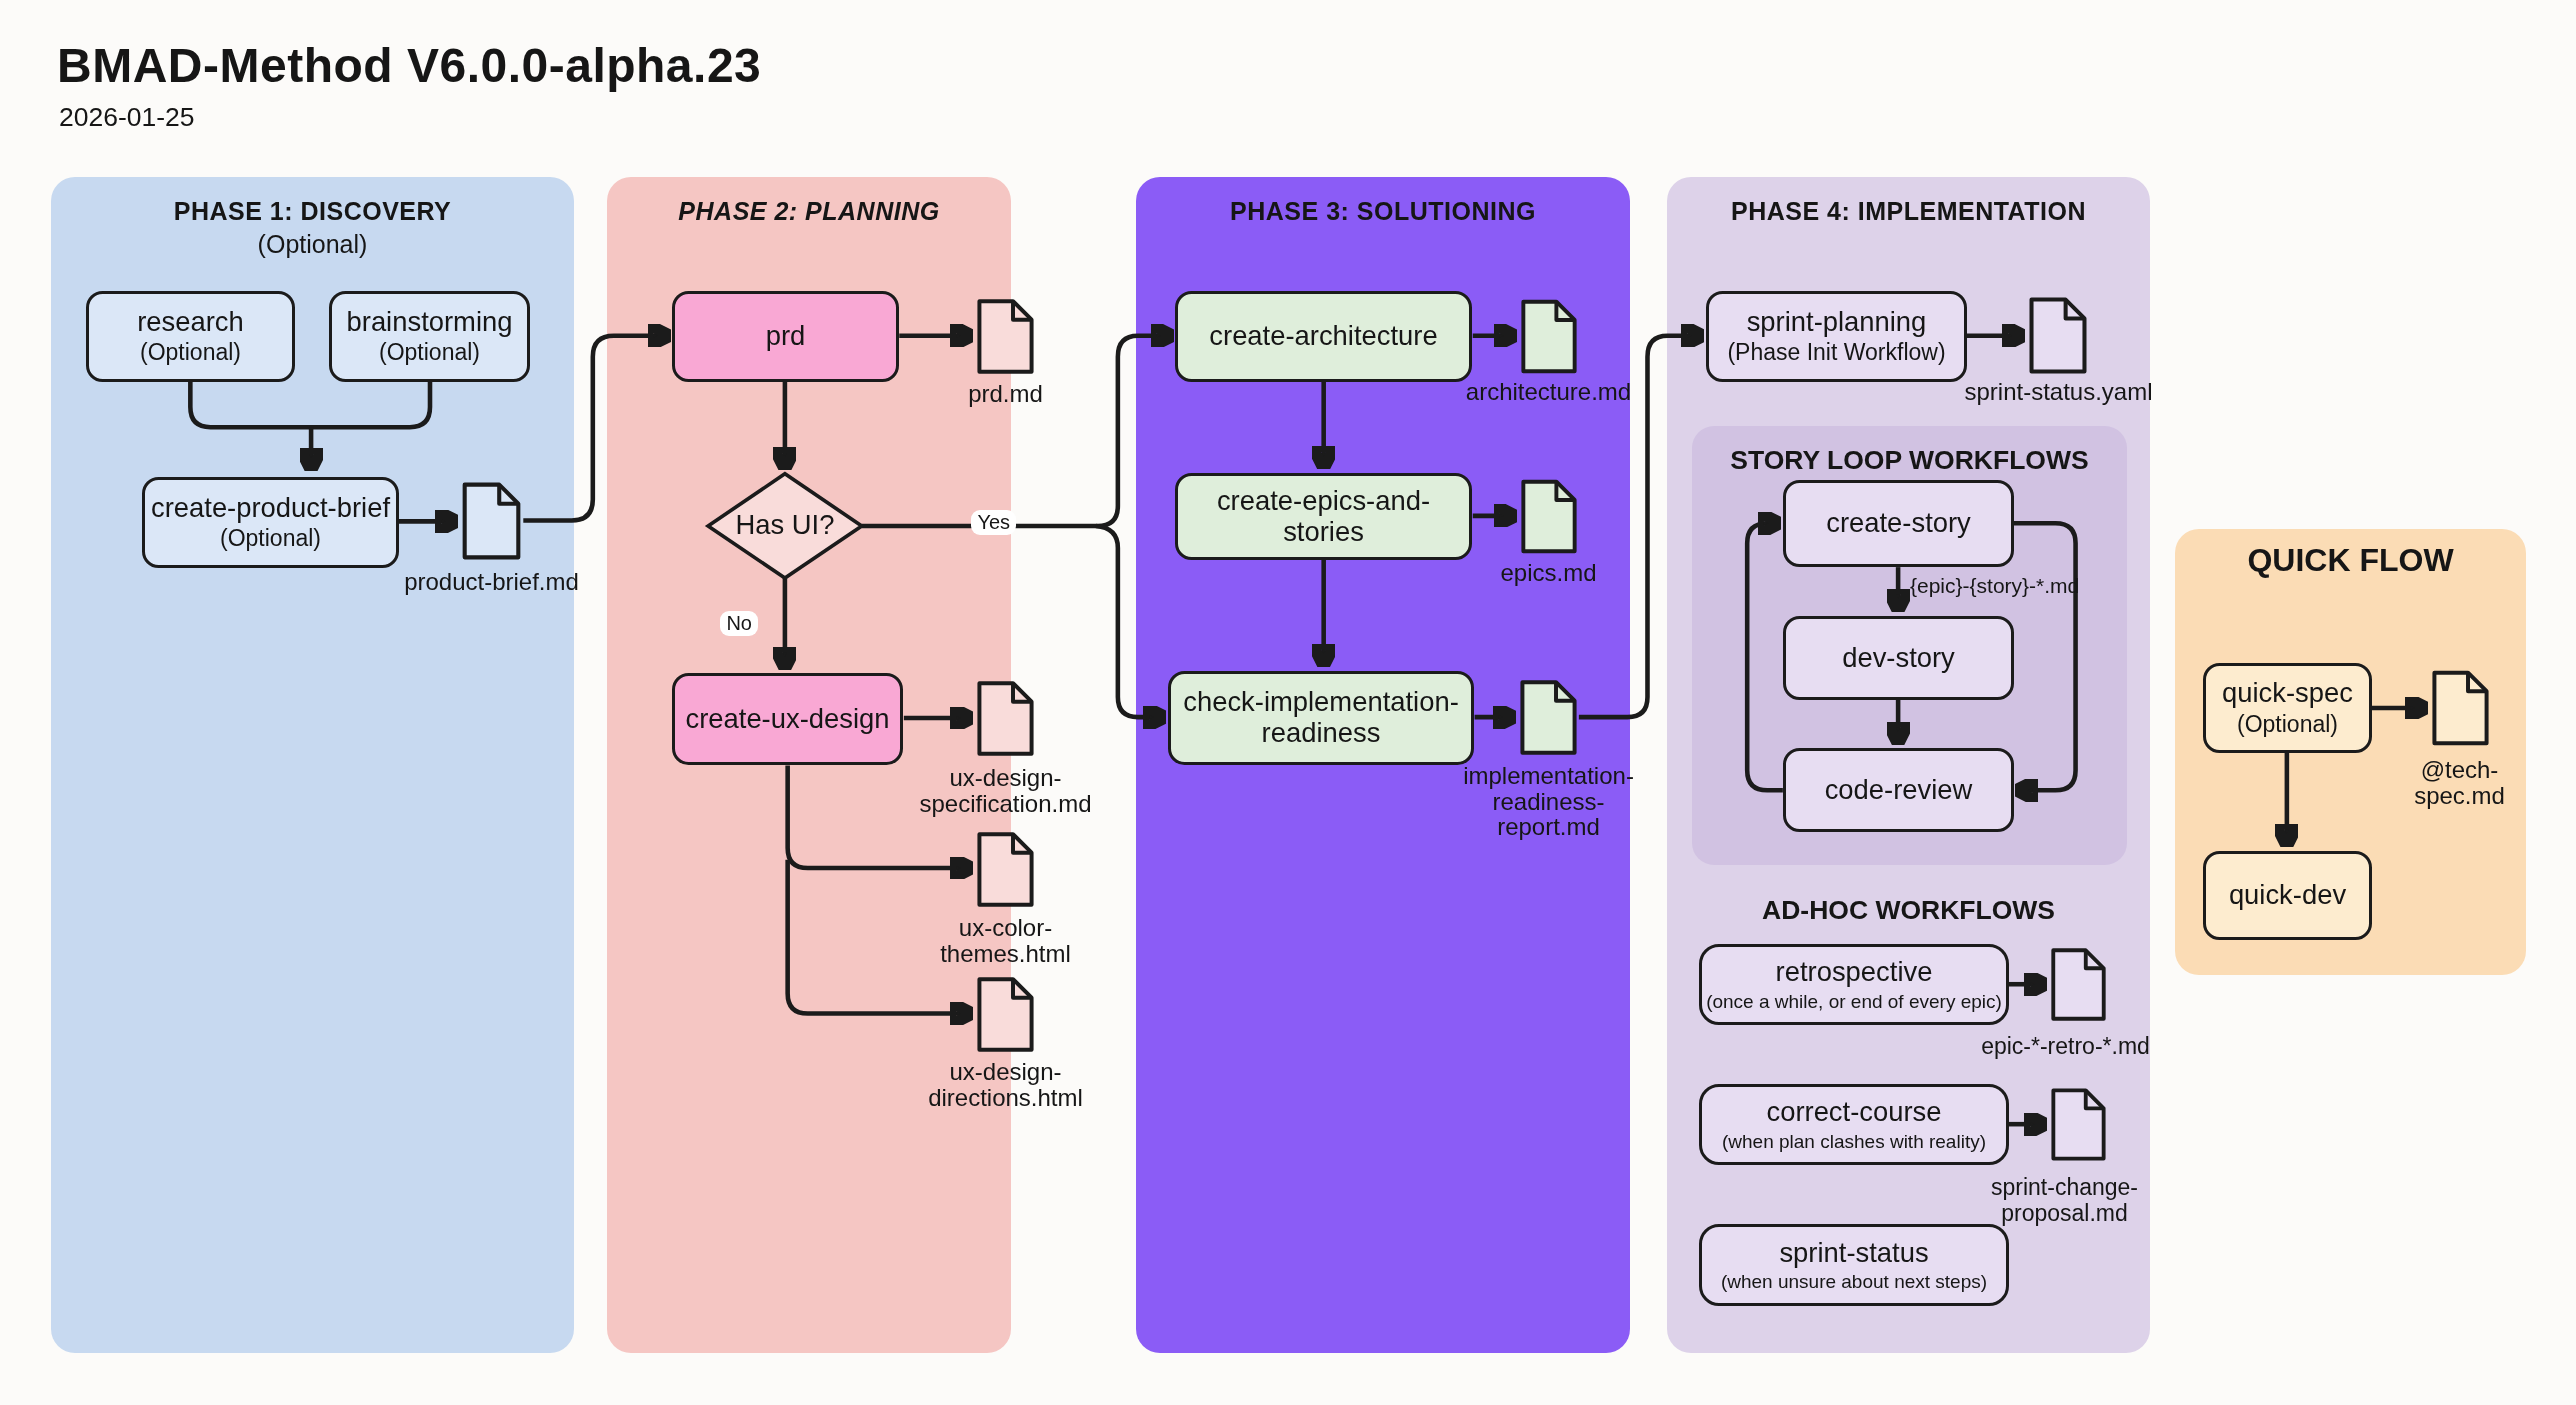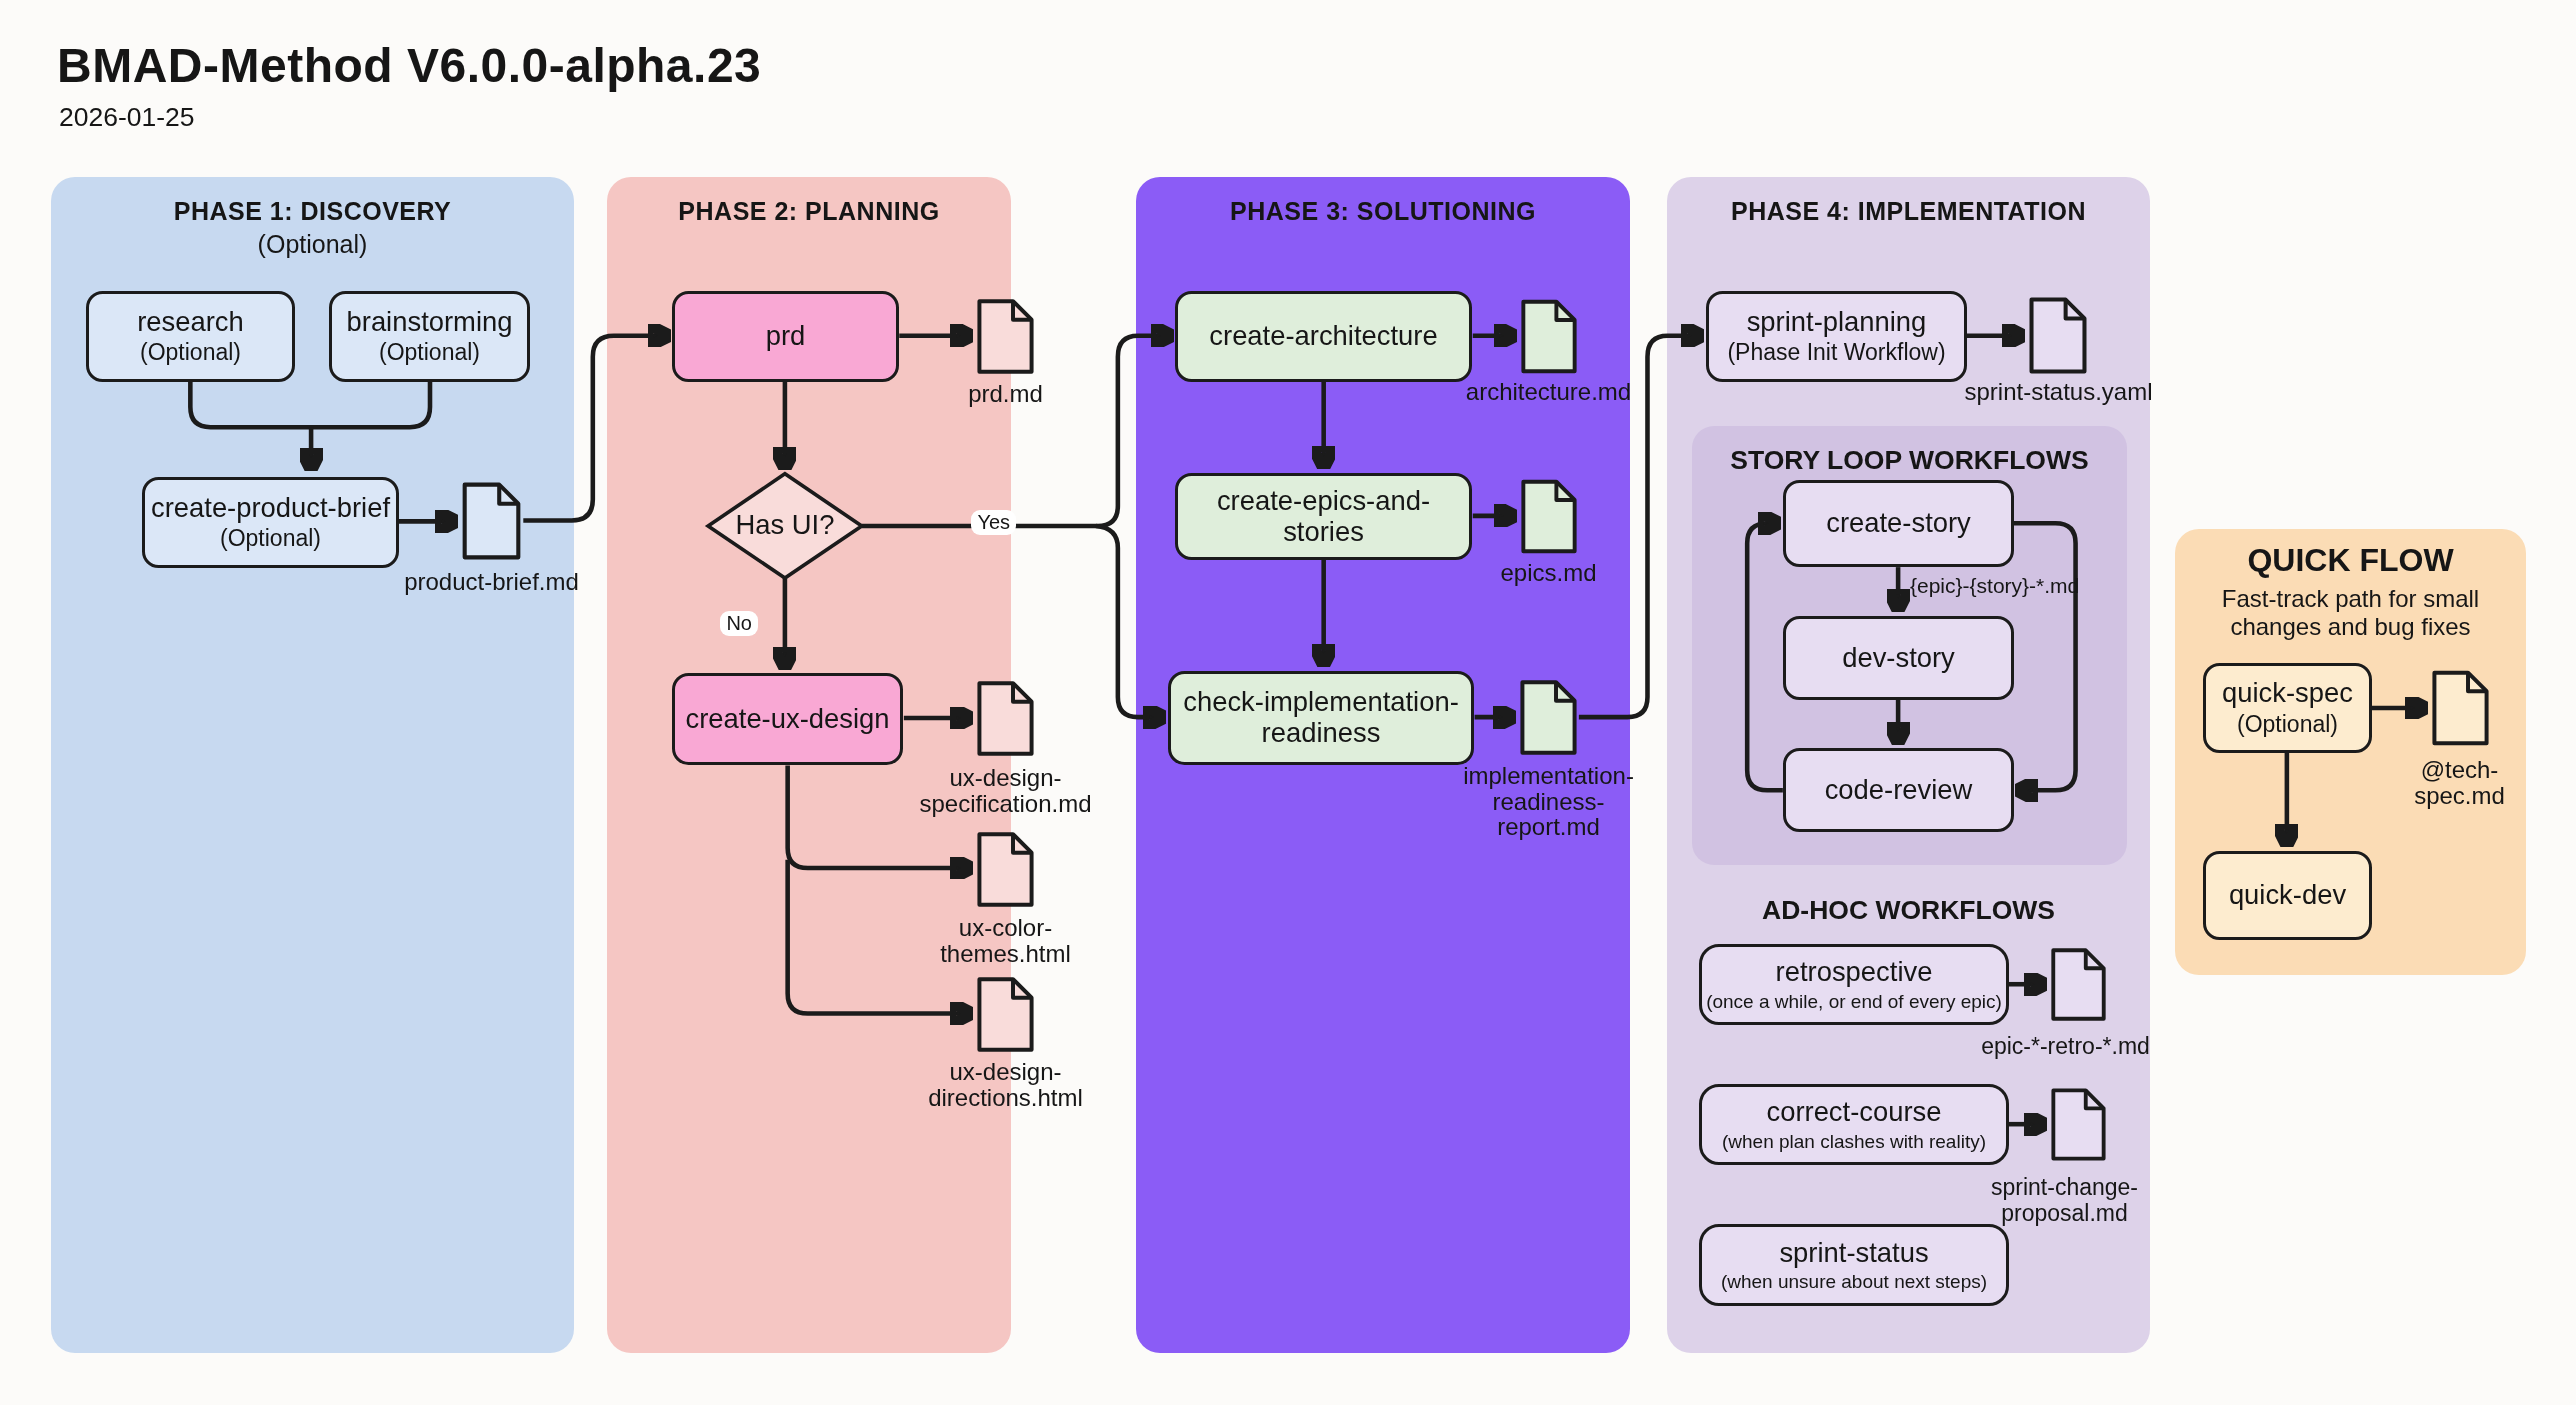--- a/index.html
+++ b/index.html
@@ -2,21 +2,21 @@
 <html style="font-size:14.6px"><head>
 <meta charset="utf-8">
 <style>
   html,body{margin:0;padding:0;background:#fcfbf9;}
   .stage{position:relative;width:2576px;height:1405px;background:#fcfbf9;overflow:hidden;
          font-family:"Liberation Sans", sans-serif;color:#161616;}
   .title{position:absolute;left:57px;top:38px;font-size:48px;font-weight:700;letter-spacing:0.5px;}
   .date{position:absolute;left:59px;top:102px;font-size:26.5px;font-weight:400;}
   .panel{position:absolute;border-radius:24px;z-index:0;}
   .p1{left:51px;top:177px;width:523px;height:1176px;background:#c7d9f0;}
-  .p2{left:607px;top:177px;width:404px;height:1176px;background:#f5c6c3;}
+  .p2{left:607px;top:177px;width:404px;height:1176px;background:#f5c6c3;font-style:italic;}
   .p3{left:1136px;top:177px;width:494px;height:1176px;background:#8b5cf6;}
   .p4{left:1667px;top:177px;width:483px;height:1176px;background:#ddd2e9;}
   .inner{left:1692px;top:426px;width:435px;height:439px;background:#d1c2e2;border-radius:22px;z-index:1;}
   .quick{left:2175px;top:529px;width:351px;height:446px;background:#fbdcb5;}
   .ph-head{position:absolute;left:0;right:0;top:20px;text-align:center;z-index:2;}
   .ph-title{font-size:25px;font-weight:600;letter-spacing:0.5px;}
   .ph-sub{font-size:25px;margin-top:3.7px;}
   .sec-title{position:absolute;text-align:center;font-size:26.5px;font-weight:600;z-index:2;}
   .wires{position:absolute;left:0;top:0;z-index:1;}
   .wires path, .wires polyline{fill:none;stroke:#1b1b1b;stroke-width:5px;}
@@ -65,24 +65,20 @@
     <div class="ph-head">
         <div class="ph-title">PHASE 4: IMPLEMENTATION</div>
       </div>
   </div>
   <div class="panel inner"></div>
   <div class="sec-title" style="left:1692px;top:445px;width:435px;">STORY LOOP WORKFLOWS</div>
   <div class="sec-title" style="left:1667px;top:895px;width:483px;">AD-HOC WORKFLOWS</div>
   <div class="panel quick"></div>
   <div class="qhead">
     <div class="qt">QUICK FLOW</div>
-    <div class="qs">
-      <span style="display:block">Fast-track path for small</span>
-      <span style="display:block">changes and bug fixes</span>
-    </div>
   </div>
 
   <svg class="wires" width="2576" height="1405" viewBox="0 0 2816 1536">
     <defs>
       <marker id="ah" viewBox="0 0 10 10" refX="6" refY="5" markerWidth="5" markerHeight="5" orient="auto-start-reverse">
         <path d="M0 0 L10 5 L0 10 Z" fill="#1b1b1b" stroke="none"></path>
       </marker>
     </defs>
 
     <path d="M470,417 V445 Q470,467 448,467 H230 Q208,467 208,445 V417"></path>

